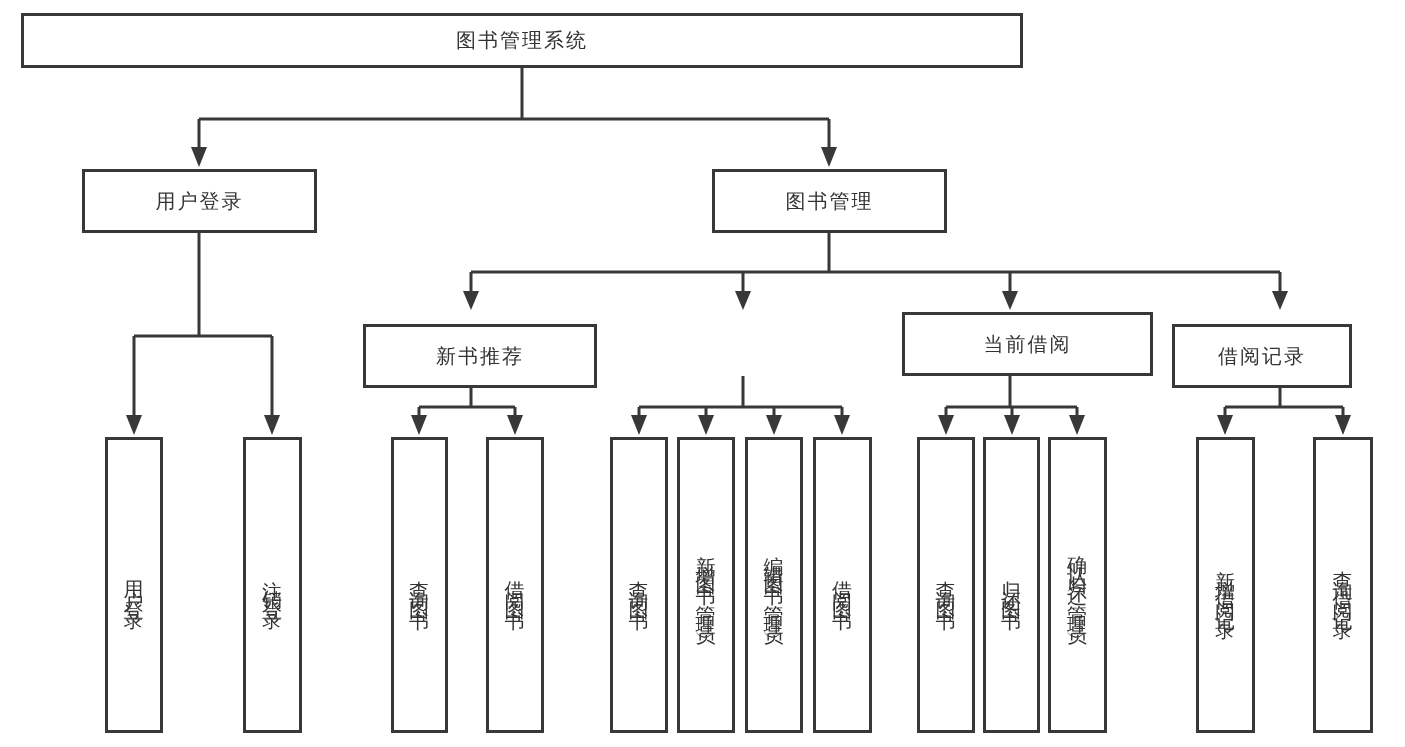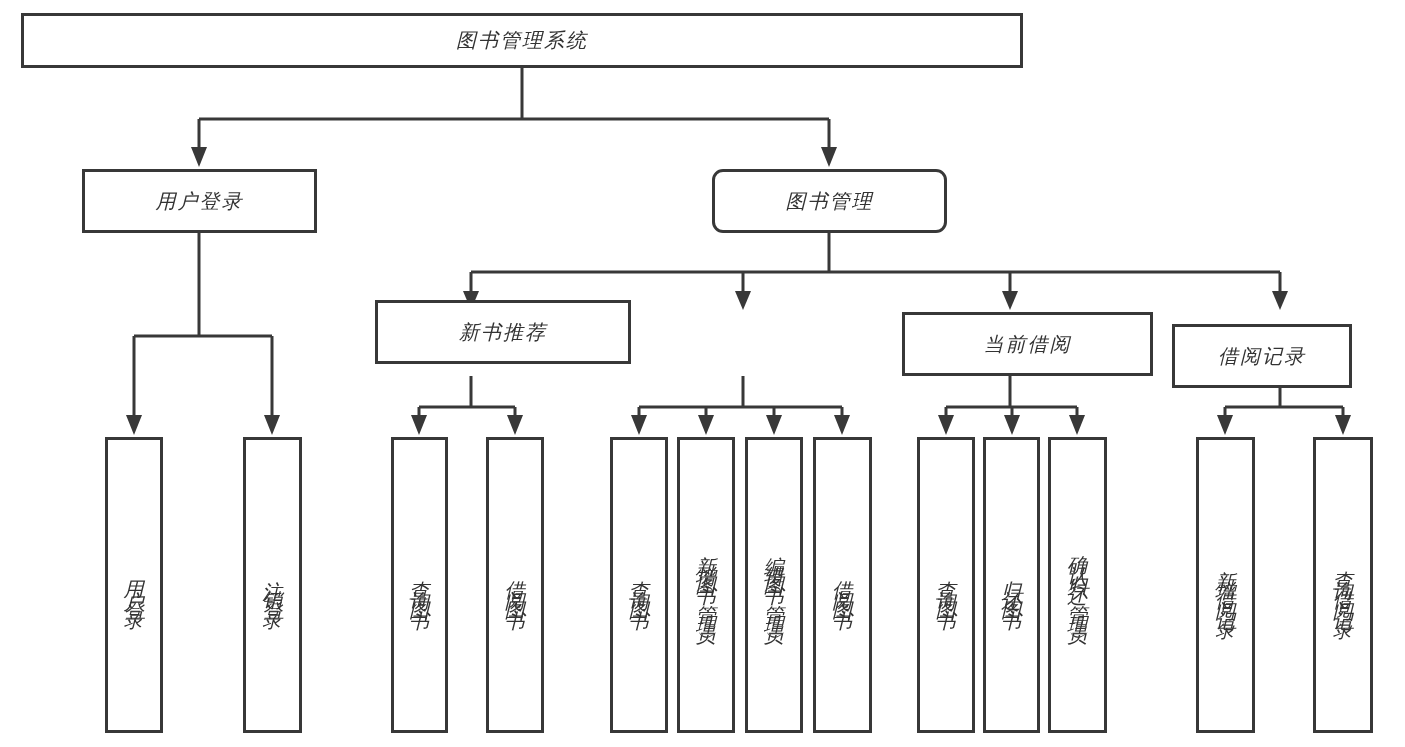--- a/index.html
+++ b/index.html
@@ -1,18 +1,18 @@
 <!DOCTYPE html>
 <html><head>
 <meta charset="utf-8">
 <style>
   html,body { margin:0; padding:0; background:#ffffff; }
   .canvas {
     position:relative; width:1405px; height:747px; background:#ffffff;
-    font-family:"Liberation Sans", sans-serif; overflow:hidden;font-style:italic;
+    font-family:"Liberation Sans", sans-serif; overflow:hidden;
   }
   .connectors { position:absolute; left:0; top:0; width:1405px; height:747px; }
   .node {
     position:absolute; box-sizing:border-box;
     border:3px solid #383838; background:#ffffff;
     display:flex; align-items:center; justify-content:center;
     color:#333333;
   }
   .h-node { font-size:20px; letter-spacing:2px; white-space:nowrap; }
   .v-node { writing-mode:vertical-rl; font-size:20px; letter-spacing:10px; line-height:1; }
@@ -67,23 +67,23 @@
       <polygon points="1004,415 1020,415 1012,435"></polygon>
       <polygon points="1069,415 1085,415 1077,435"></polygon>
       <polygon points="1217,415 1233,415 1225,435"></polygon>
       <polygon points="1335,415 1351,415 1343,435"></polygon>
     </g>
   </svg>
 
   <div class="node h-node" style="left:21px; top:13px; width:1002px; height:55px;">图书管理系统</div>
 
   <div class="node h-node" style="left:82px; top:169px; width:235px; height:64px;">用户登录</div>
-  <div class="node h-node" style="left:712px; top:169px; width:235px; height:64px;border-radius:11px;">图书管理</div>
+  <div class="node h-node" style="left:712px; top:169px; width:235px; height:64px;">图书管理</div>
 
-  <div class="node h-node" style="left:363px; top:300px; width:256px; height:64px;margin-left:12px;">新书推荐</div>
+  <div class="node h-node" style="left:363px; top:324px; width:234px; height:64px;">新书推荐</div>
   <div class="node h-node" style="left:902px; top:312px; width:251px; height:64px;">当前借阅</div>
   <div class="node h-node" style="left:1172px; top:324px; width:180px; height:64px;">借阅记录</div>
 
   <div class="node v-node" style="left:105px; top:437px; width:58px; height:296px;">用户登录</div>
   <div class="node v-node" style="left:243px; top:437px; width:59px; height:296px;">注销登录</div>
 
   <div class="node v-node" style="left:391px; top:437px; width:57px; height:296px;">查询图书</div>
   <div class="node v-node" style="left:486px; top:437px; width:58px; height:296px;">借阅图书</div>
 
   <div class="node v-node" style="left:610px; top:437px; width:58px; height:296px;">查询图书</div>

